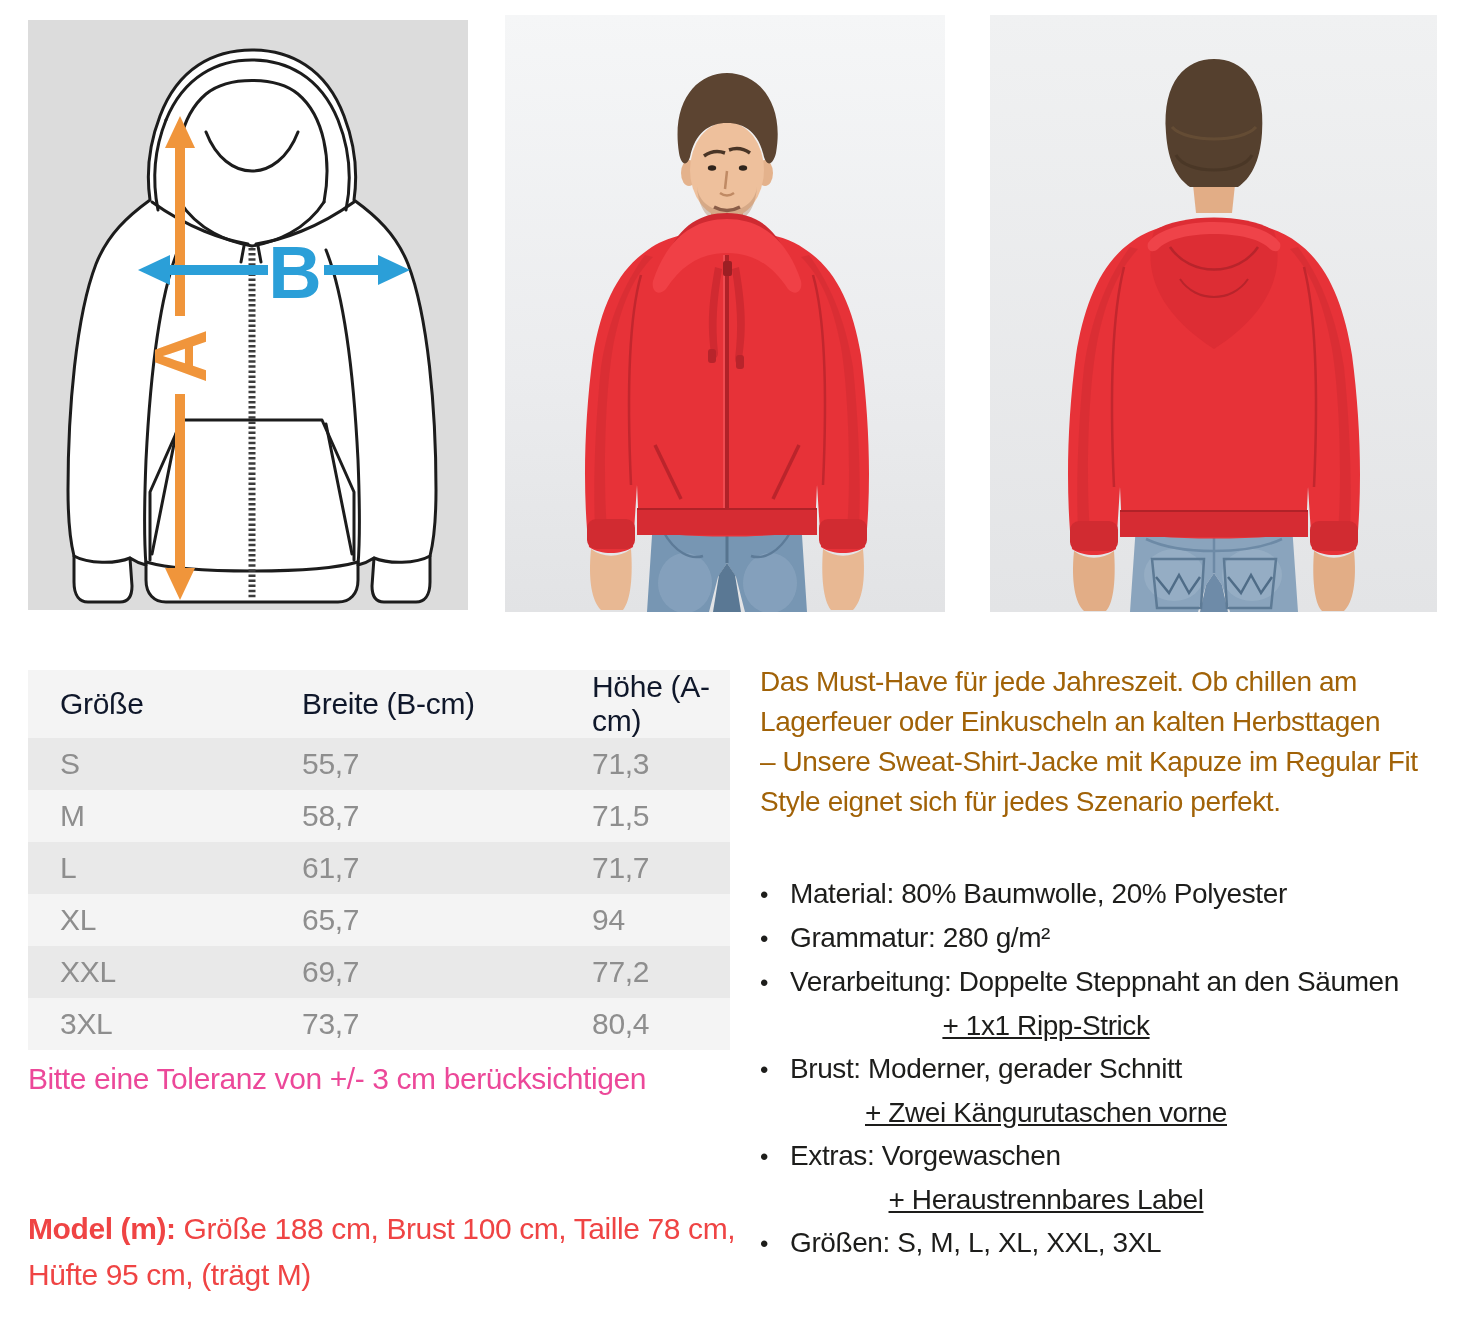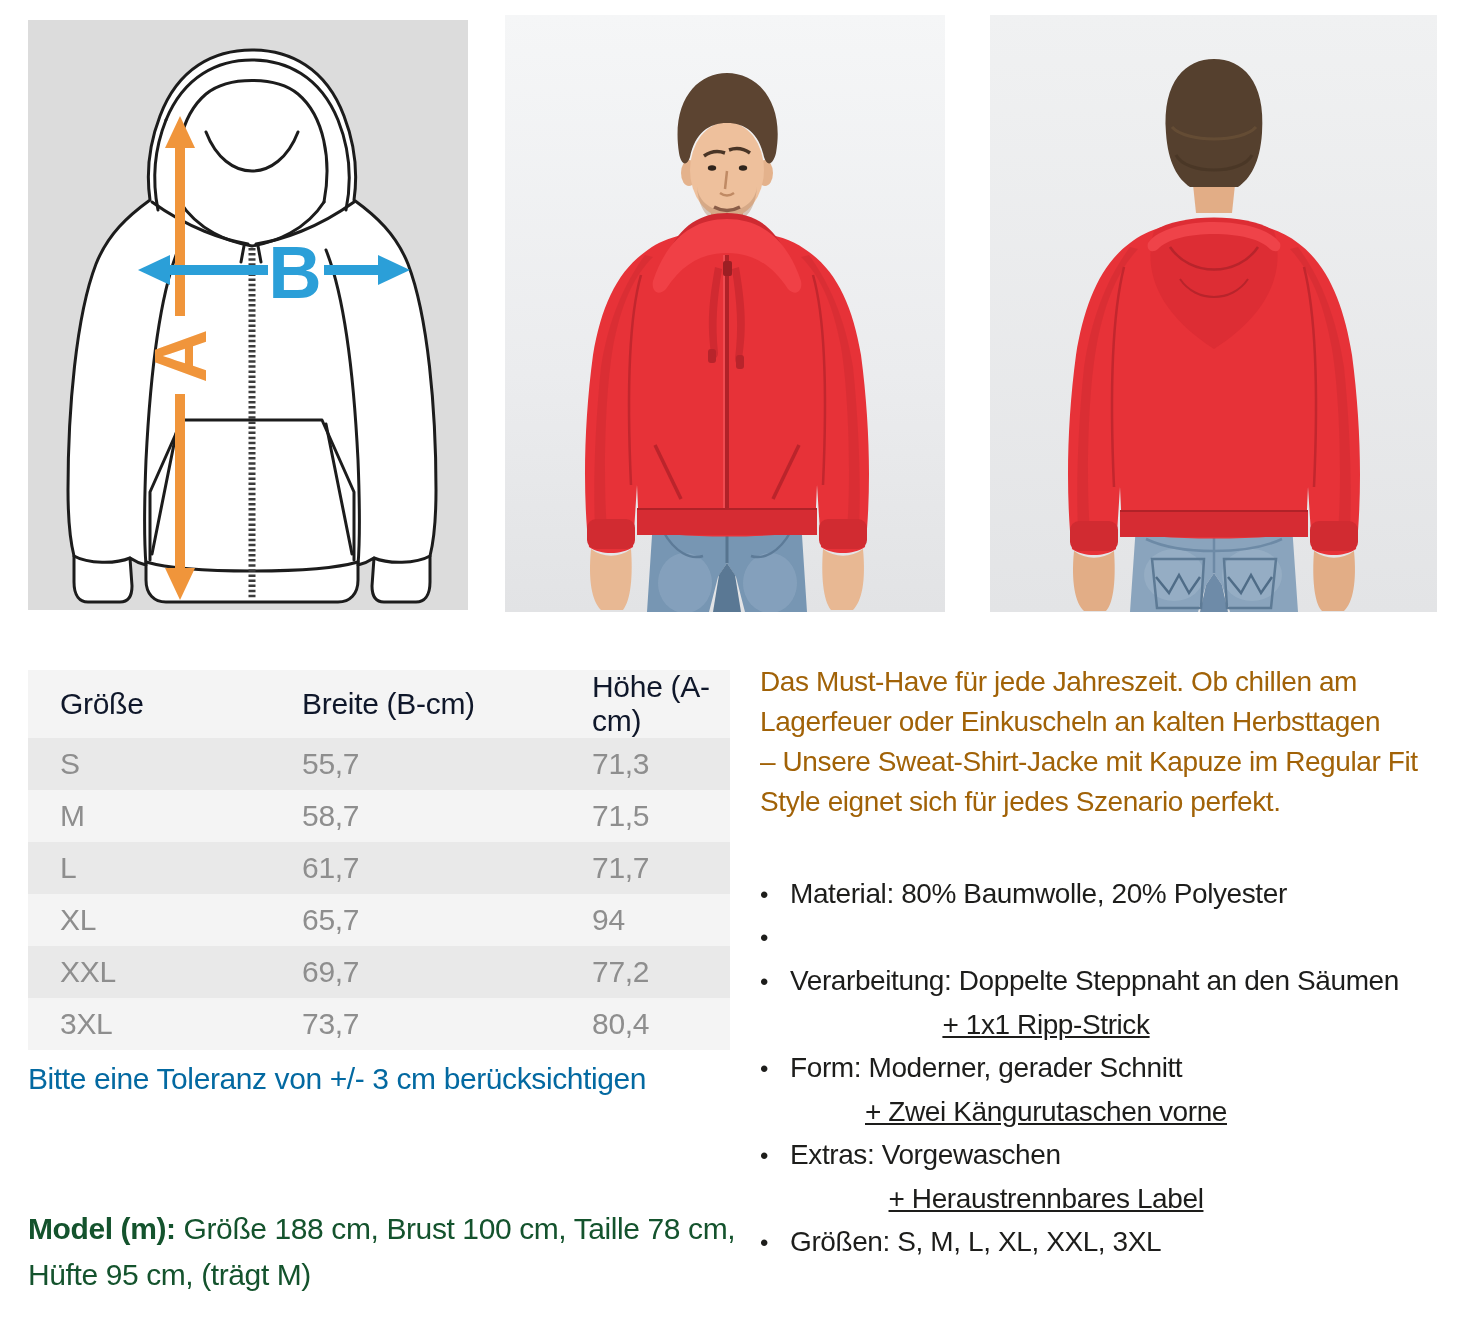--- a/index.html
+++ b/index.html
@@ -27,25 +27,25 @@
     height:52px; text-align:left; vertical-align:middle;
     font-weight:normal; padding-left:32px;
   }
   .size-table thead tr { background:#f4f4f4; color:#0f172a; }
   .size-table tbody tr.dark  { background:#e9e9e9; }
   .size-table tbody tr.light { background:#f4f4f4; }
   .size-table tbody td { color:#8e8e8e; }
 
   .tolerance-note {
     position:absolute; left:28px; top:1062px;
-    font-size:30px; letter-spacing:-0.4px; color:#0369a1;
+    font-size:30px; letter-spacing:-0.4px; color:#ec4899;
   }
   .model-info {
     position:absolute; left:28px; top:1206px; width:720px;
-    font-size:30px; line-height:46px; letter-spacing:-0.4px; color:#14532d;
+    font-size:30px; line-height:46px; letter-spacing:-0.4px; color:#ef4444;
   }
   .model-info b { font-weight:bold; }
 
   
   .description { position:absolute; left:760px; top:662px; width:698px; }
   .intro div {
     font-size:28px; line-height:40px; letter-spacing:-0.4px;
     white-space:nowrap; color:#a16207;
   }
   .feature-list { margin-top:50px; }
@@ -319,29 +319,30 @@
       <div>– Unsere Sweat-Shirt-Jacke mit Kapuze im Regular Fit</div>
       <div>Style eignet sich für jedes Szenario perfekt.</div>
     </div>
   <div class="feature-list">
       <div class="bullet-row">
         <span class="dot">•</span>
         <span>Material: 80% Baumwolle, 20% Polyester</span>
       </div>
       <div class="bullet-row">
         <span class="dot">•</span>
+        <span>Grammatur: 280 g/m²</span>
       </div>
       <div class="bullet-row">
         <span class="dot">•</span>
         <span>Verarbeitung: Doppelte Steppnaht an den Säumen</span>
       </div>
       <div class="bullet-extra">+ 1x1 Ripp-Strick</div>
       <div class="bullet-row">
         <span class="dot">•</span>
-        <span>Form: Moderner, gerader Schnitt</span>
+        <span>Brust: Moderner, gerader Schnitt</span>
       </div>
       <div class="bullet-extra">+ Zwei Kängurutaschen vorne</div>
       <div class="bullet-row">
         <span class="dot">•</span>
         <span>Extras: Vorgewaschen</span>
       </div>
       <div class="bullet-extra">+ Heraustrennbares Label</div>
       <div class="bullet-row">
         <span class="dot">•</span>
         <span>Größen:  S, M, L, XL, XXL, 3XL</span>

